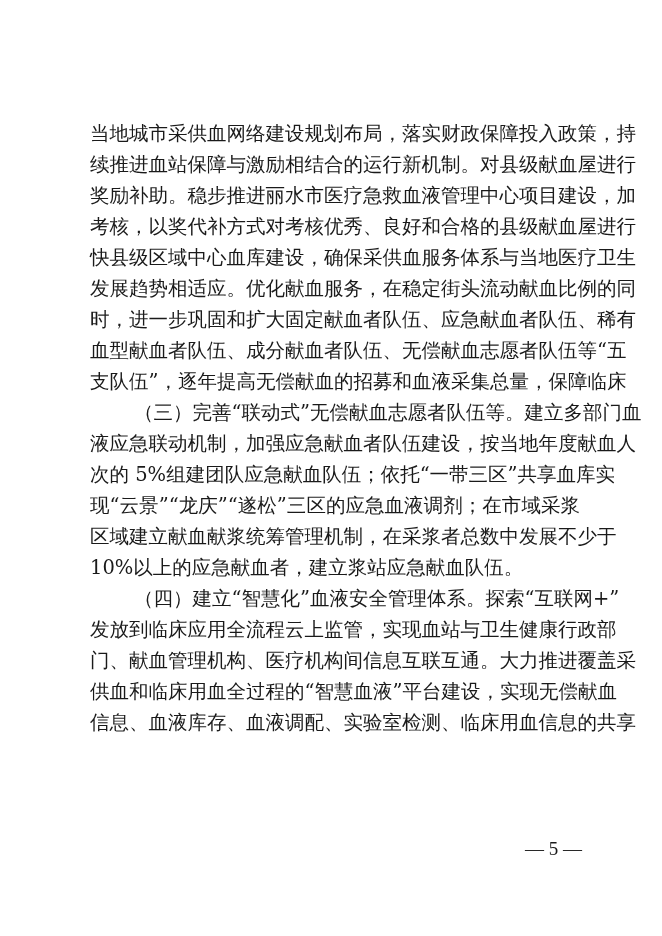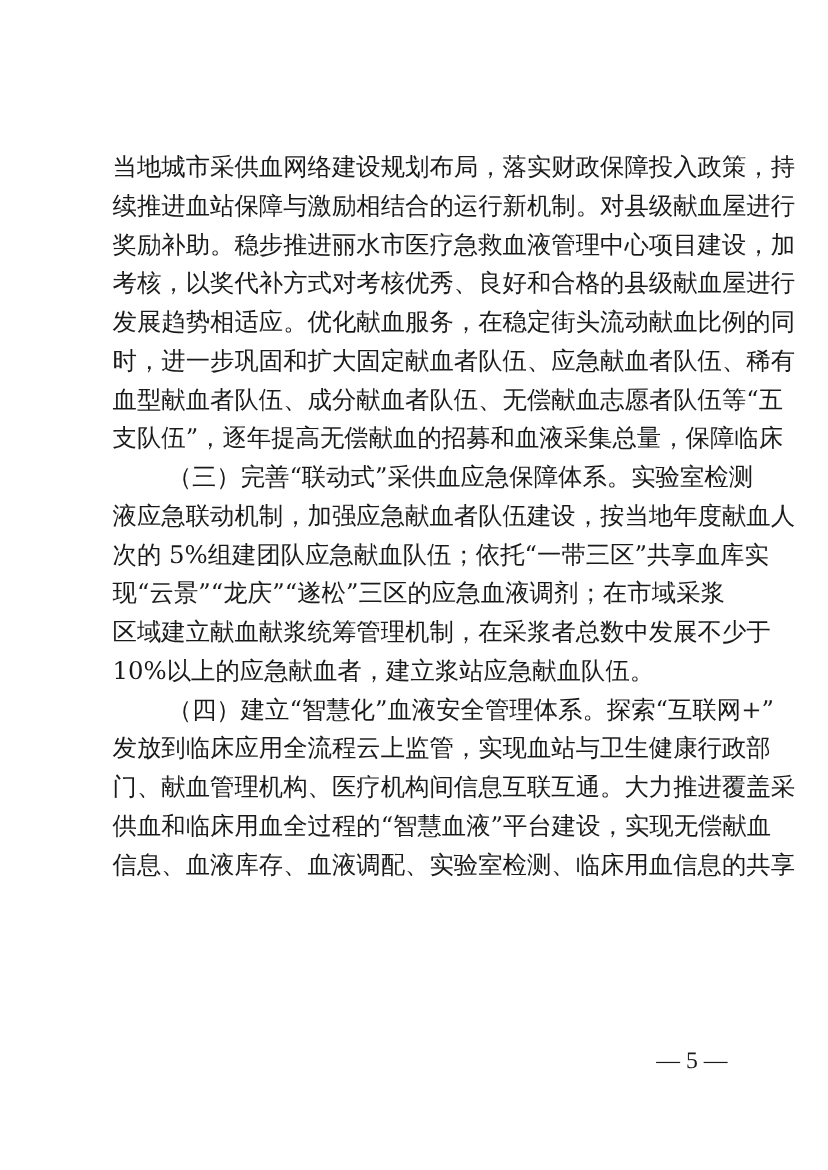--- a/index.html
+++ b/index.html
@@ -60,28 +60,29 @@
 <body>
 
 <div class="page">
   <div class="body-text">
 
     <div class="paragraph">
       <span class="line">当地城市采供血网络建设规划布局，落实财政保障投入政策，持</span>
       <span class="line">续推进血站保障与激励相结合的运行新机制。对县级献血屋进行</span>
       <span class="line">奖励补助。稳步推进丽水市医疗急救血液管理中心项目建设，加</span>
       <span class="line">考核，以奖代补方式对考核优秀、良好和合格的县级献血屋进行</span>
+      <span class="line">快县级区域中心血库建设，确保采供血服务体系与当地医疗卫生</span>
       <span class="line">发展趋势相适应。优化献血服务，在稳定街头流动献血比例的同</span>
       <span class="line">时，进一步巩固和扩大固定献血者队伍、应急献血者队伍、稀有</span>
       <span class="line">血型献血者队伍、成分献血者队伍、无偿献血志愿者队伍等“五</span>
       <span class="line">支队伍”，逐年提高无偿献血的招募和血液采集总量，保障临床</span>
     </div>
 
     <div class="paragraph">
-      <span class="line indent">（三）完善“联动式”采供血应急保障体系。实验室检测</span>
+      <span class="line indent">（三）完善“联动式”无偿献血志愿者队伍等。建立多部门血</span>
       <span class="line">液应急联动机制，加强应急献血者队伍建设，按当地年度献血人</span>
       <span class="line">次的 5%组建团队应急献血队伍；依托“一带三区”共享血库实</span>
       <span class="line">现“云景”“龙庆”“遂松”三区的应急血液调剂；在市域采浆</span>
       <span class="line">区域建立献血献浆统筹管理机制，在采浆者总数中发展不少于</span>
       <span class="line last">10%以上的应急献血者，建立浆站应急献血队伍。</span>
     </div>
 
     <div class="paragraph">
       <span class="line indent">（四）建立“智慧化”血液安全管理体系。探索“互联网+”</span>
       <span class="line">发放到临床应用全流程云上监管，实现血站与卫生健康行政部</span>

